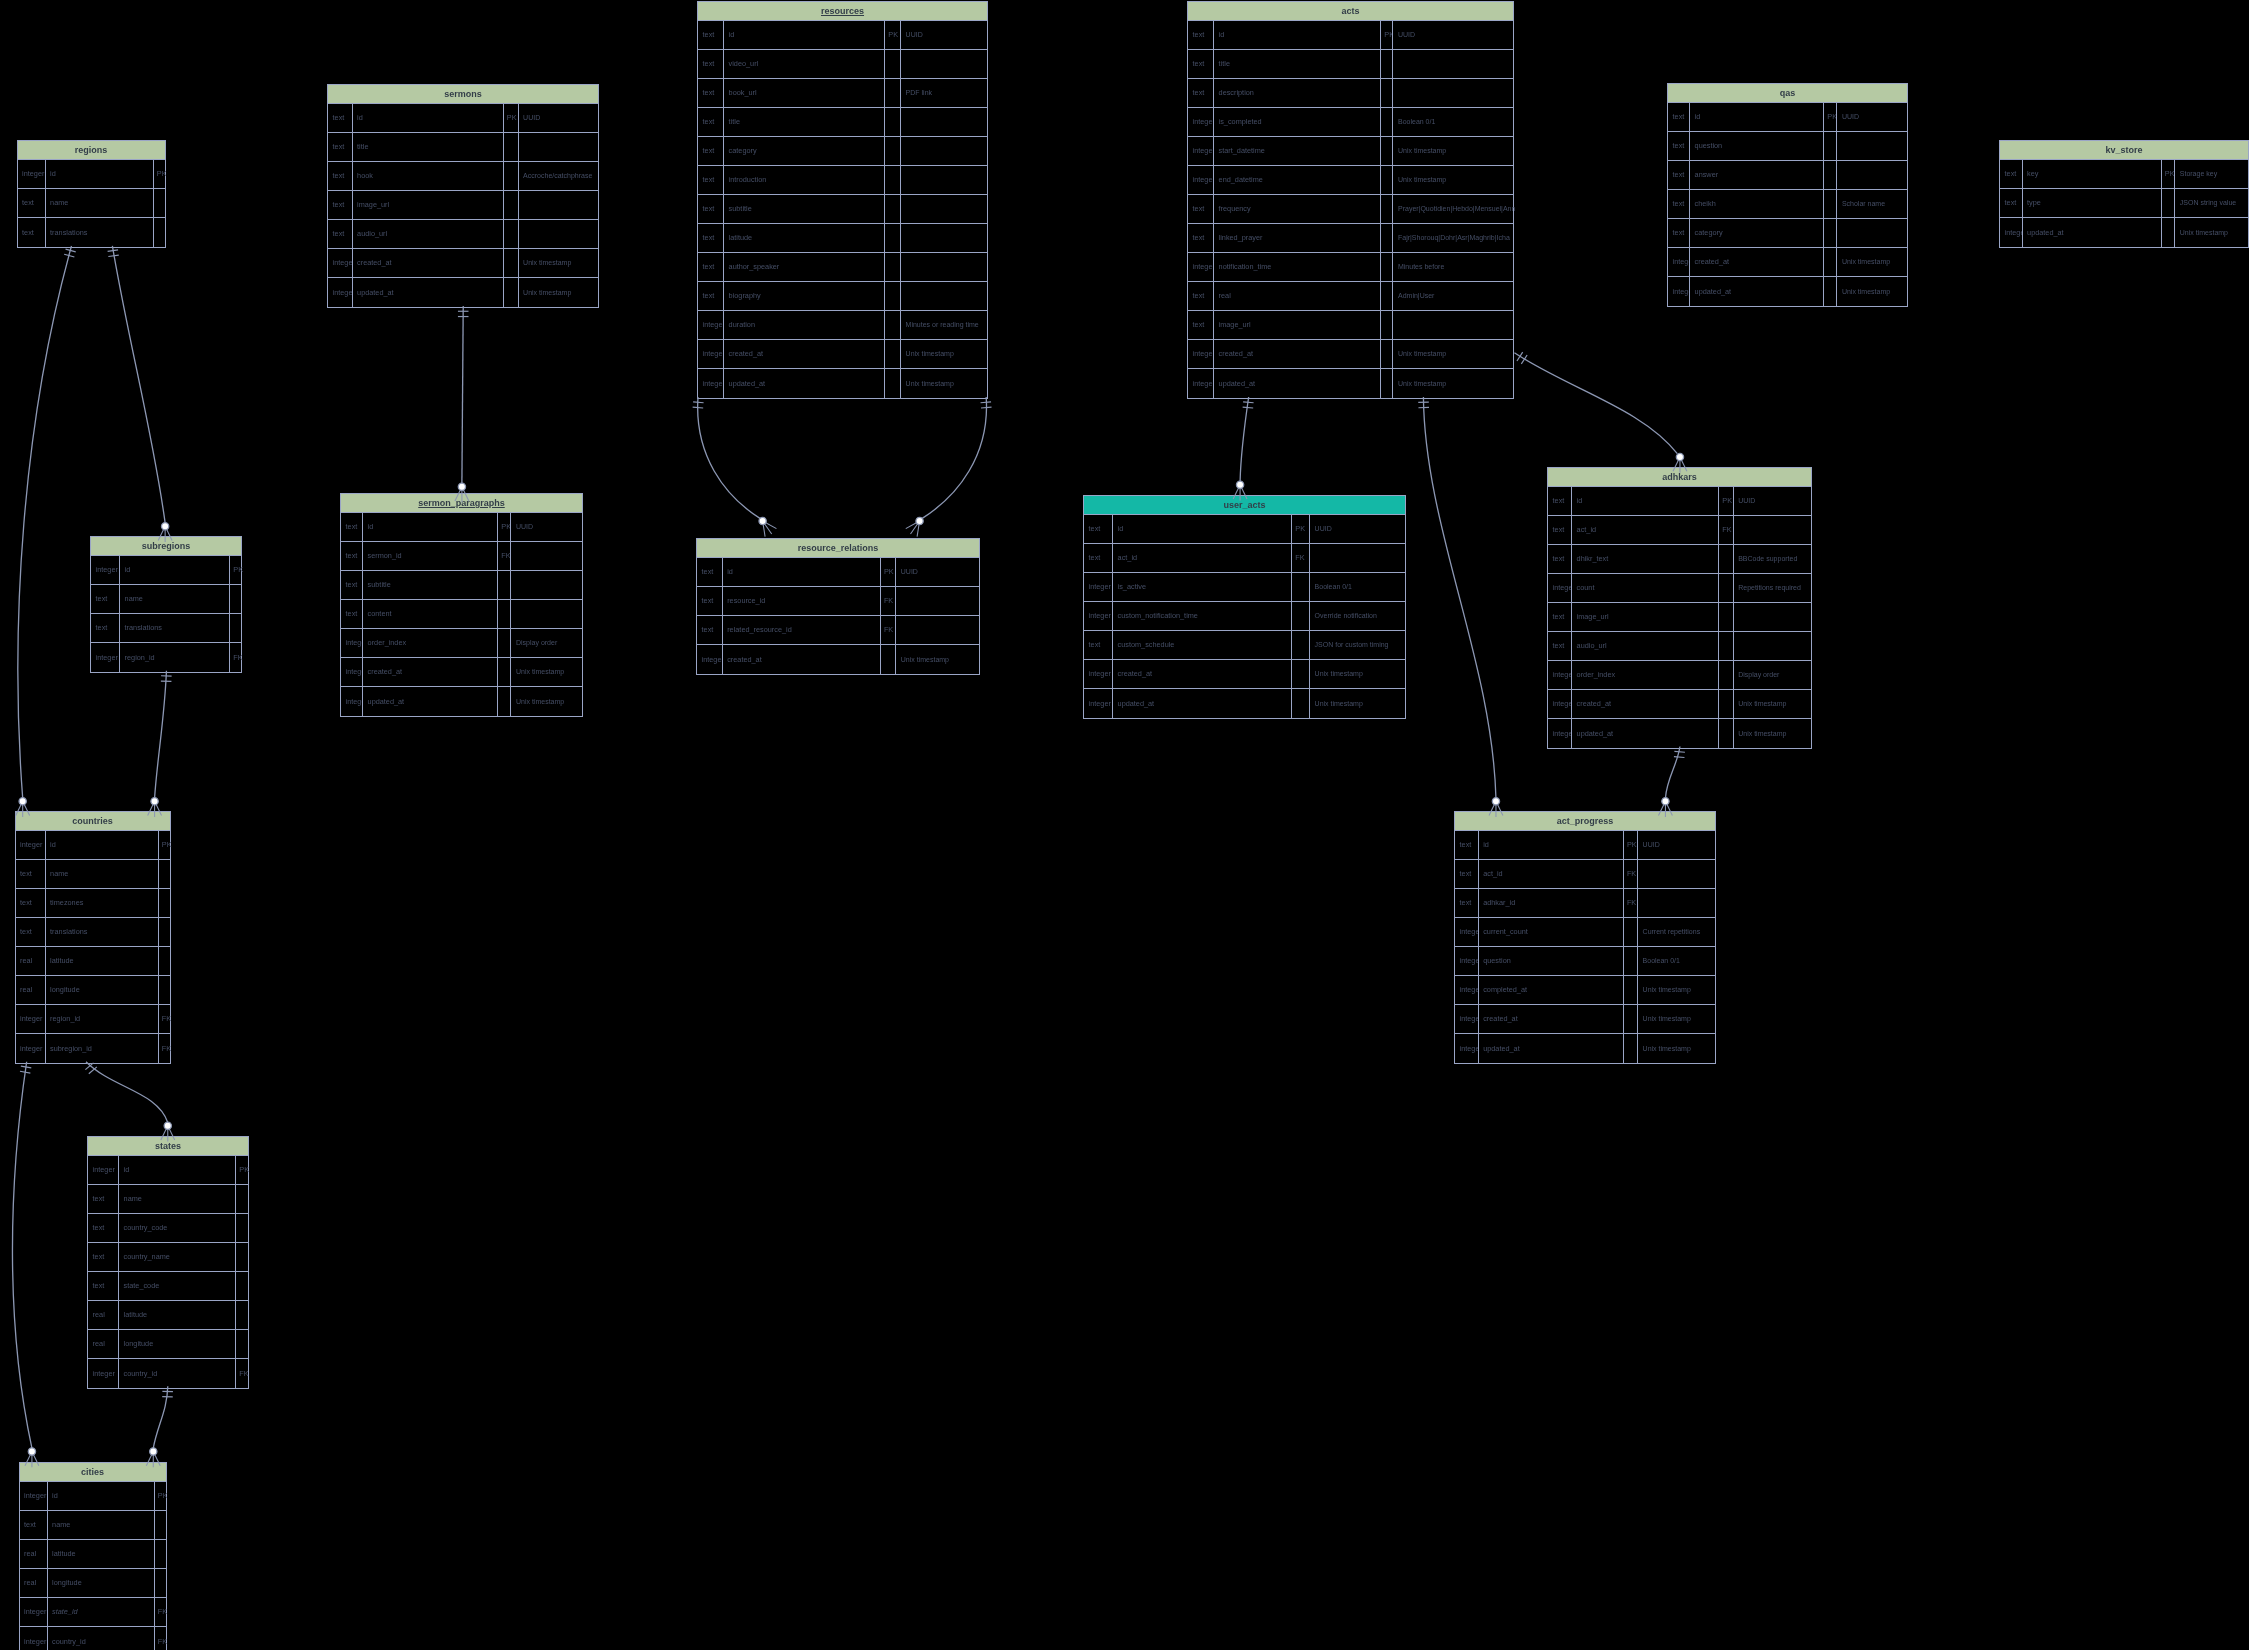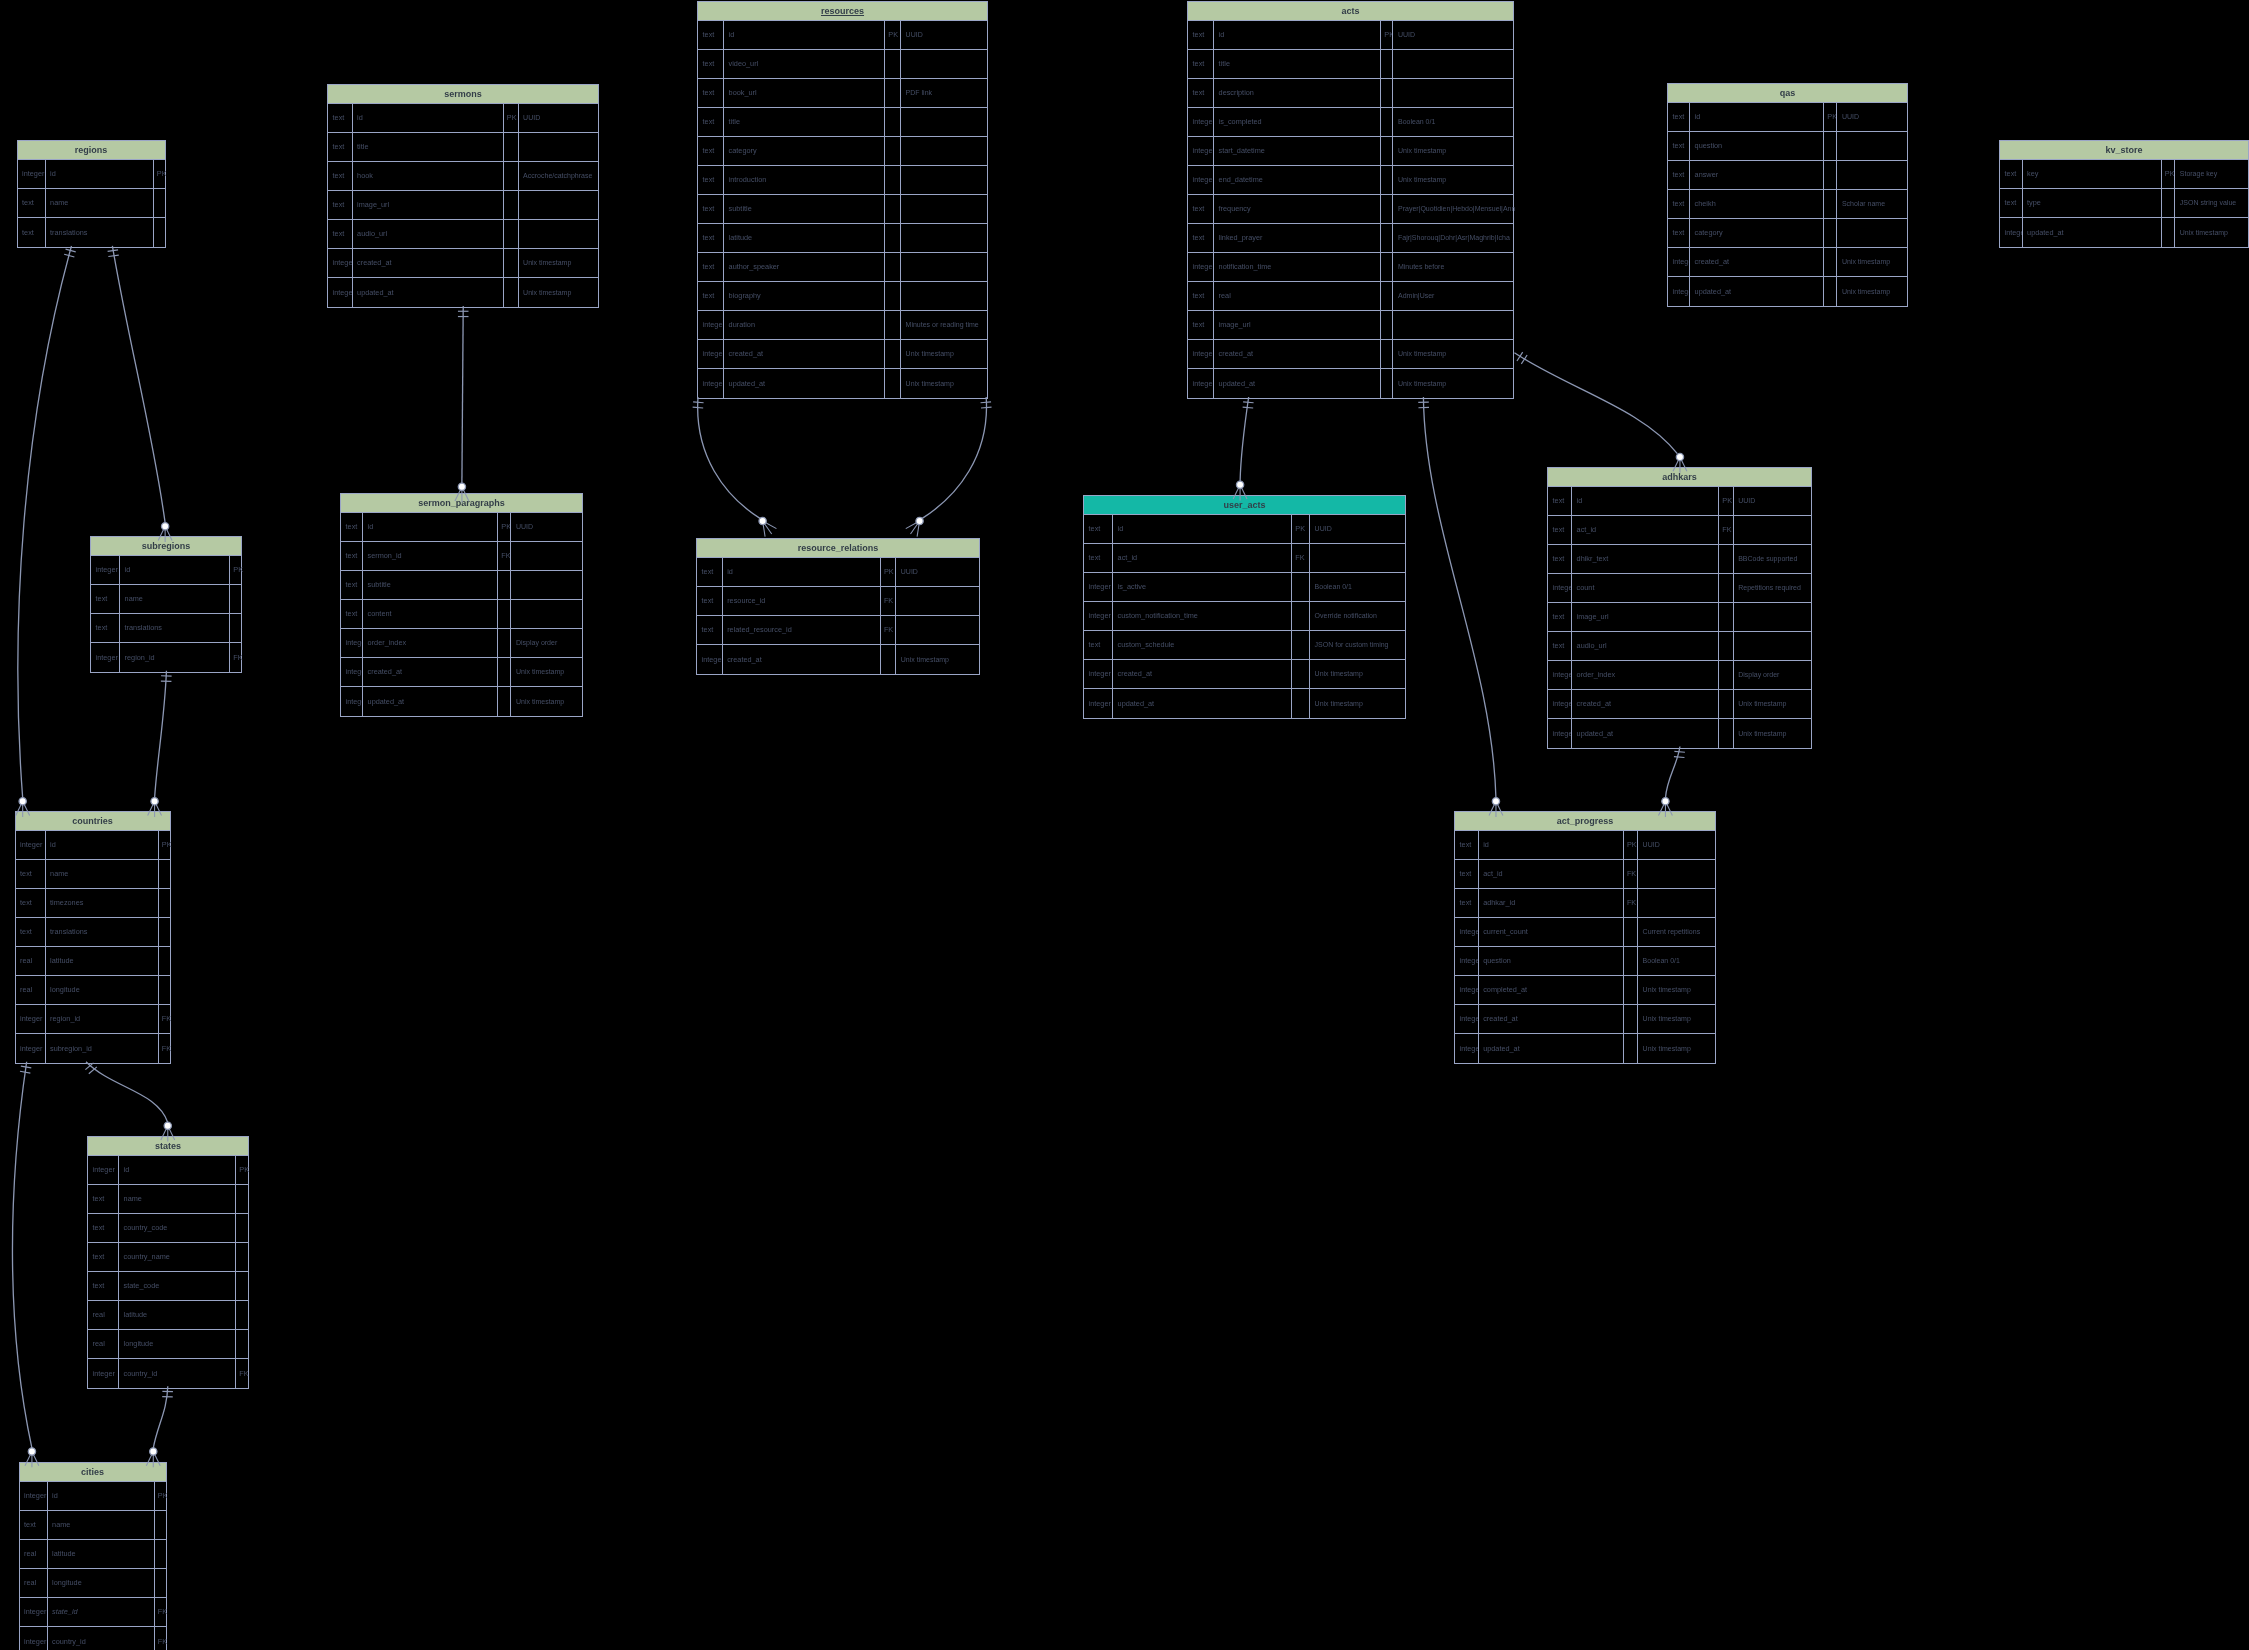--- a/index.html
+++ b/index.html
@@ -479,21 +479,21 @@
           <div class="cl " style="flex: 0 0 110px; color: rgb(69, 78, 102);">translations</div>
           <div class="cl key" style="flex: 0 0 13px; color: rgb(69, 78, 102);"></div>
         </div>
         <div class="rw" style="height: 29px;">
           <div class="cl " style="flex: 0 0 29px; color: rgb(69, 78, 102);">integer</div>
           <div class="cl " style="flex: 0 0 110px; color: rgb(69, 78, 102);">region_id</div>
           <div class="cl key" style="flex: 0 0 13px; color: rgb(69, 78, 102);">FK</div>
         </div>
       </div>
       <div class="ertable" style="left: 340px; top: 493px; width: 243px;">
-        <div class="hd" style="background: rgb(181, 201, 163); color: rgb(51, 62, 72);">sermon_paragraphs</div>
+        <div class="hd" style="background: rgb(181, 201, 163); color: rgb(51, 62, 72); text-decoration: underline;">sermon_paragraphs</div>
         <div class="rw" style="height: 29px;">
           <div class="cl " style="flex: 0 0 22px; color: rgb(69, 78, 102);">text</div>
           <div class="cl " style="flex: 0 0 135px; color: rgb(69, 78, 102);">id</div>
           <div class="cl key" style="flex: 0 0 13.4px; color: rgb(69, 78, 102);">PK</div>
           <div class="cl cmt" style="flex: 0 0 73px; color: rgb(69, 78, 102);">UUID</div>
         </div>
         <div class="rw" style="height: 29px;">
           <div class="cl " style="flex: 0 0 22px; color: rgb(69, 78, 102);">text</div>
           <div class="cl " style="flex: 0 0 135px; color: rgb(69, 78, 102);">sermon_id</div>
           <div class="cl key" style="flex: 0 0 13.4px; color: rgb(69, 78, 102);">FK</div>

